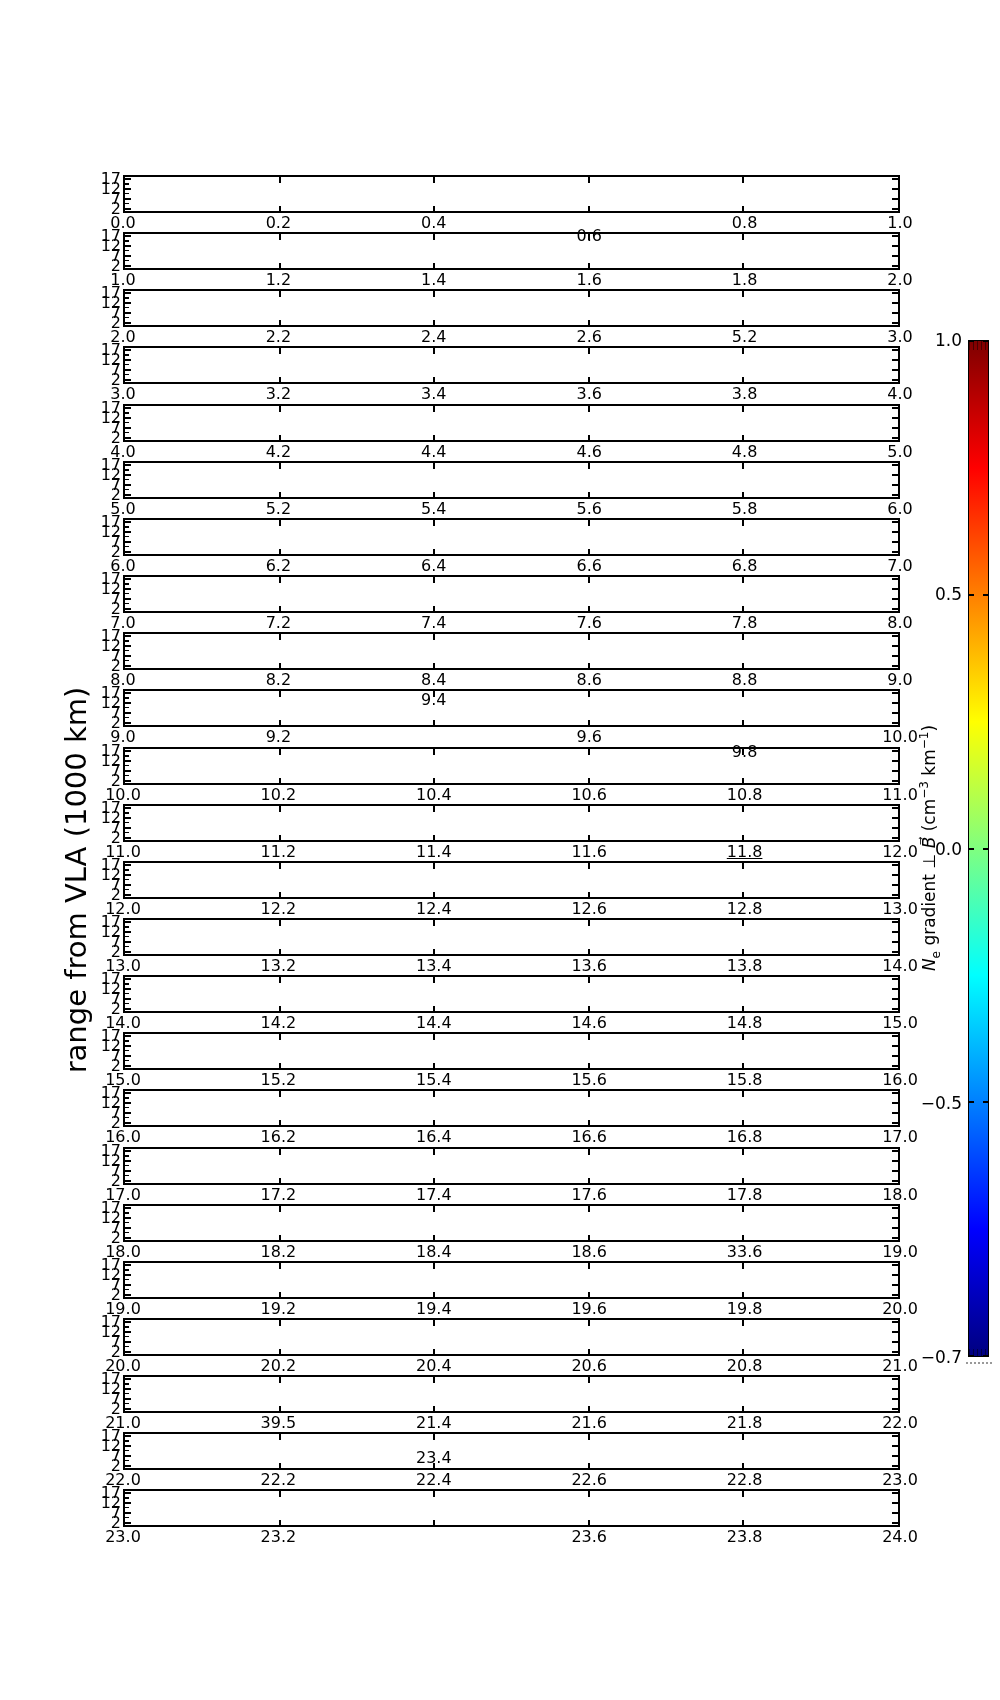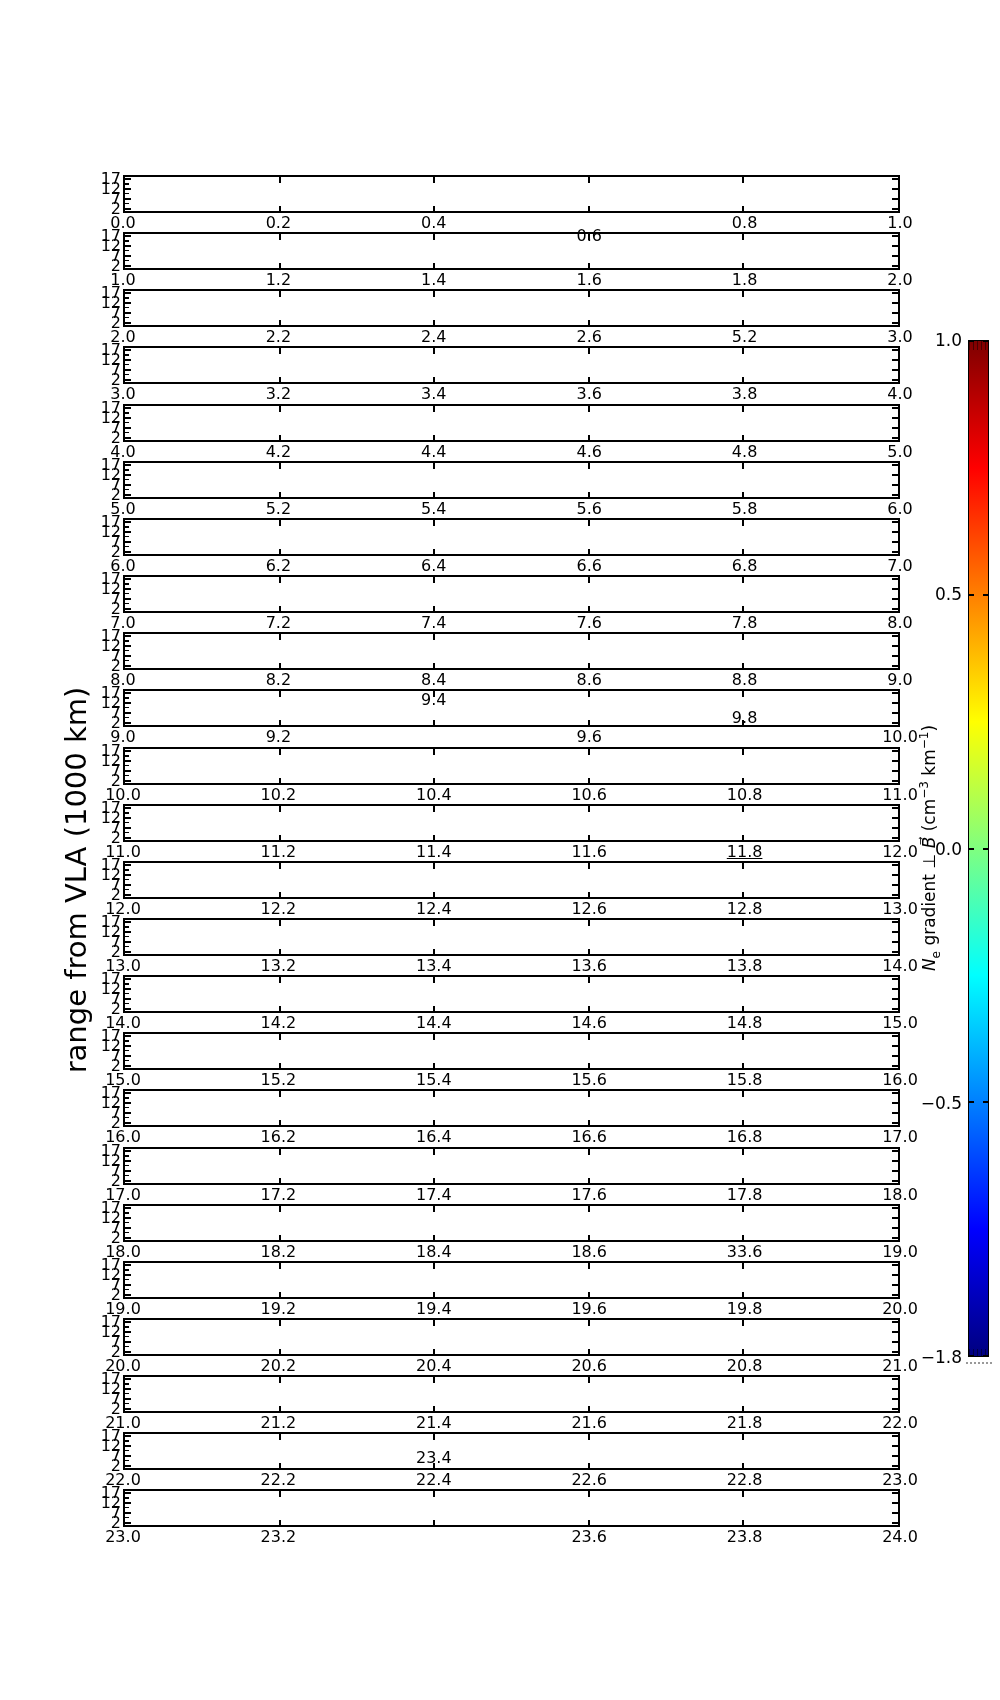--- a/index.html
+++ b/index.html
@@ -586,21 +586,21 @@
       <div class="cb-tick" style="left: 0px; top: calc(75% - 1px);"></div>
       <div class="cb-tick" style="right: 0px; top: calc(75% - 1px);"></div>
       <div class="cb-tick" style="left: 0px; top: calc(100% - 1px);"></div>
       <div class="cb-tick" style="right: 0px; top: calc(100% - 1px);"></div>
     </div>
   <div id="cb-tick-labels">
       <div class="cb-tick-label" style="top: 340px;">1.0</div>
       <div class="cb-tick-label" style="top: 594.25px;">0.5</div>
       <div class="cb-tick-label" style="top: 848.5px;">0.0</div>
       <div class="cb-tick-label" style="top: 1102.75px;">−0.5</div>
-      <div class="cb-tick-label" style="top: 1357px;">−1.8</div>
+      <div class="cb-tick-label" style="top: 1357px;">−0.7</div>
     </div>
   <div class="cb-label" id="cb-label"><i>N</i><sub>e</sub><span> gradient ⊥ </span><i>B⃗</i><span> (cm</span><sup>−3</sup><span> km</span><sup>−1</sup><span>)</span></div>
   <div class="cb-dots"></div>
 <div class="ytick-label" style="top: 179px;">17</div>
     <div class="ytick-label" style="top: 188.9px;">12</div>
     <div class="ytick-label" style="top: 198.8px;">7</div>
     <div class="ytick-label" style="top: 208.7px;">2</div>
     <div class="xtick-label" style="top: 215px; left: 123px;">0.0</div>
     <div class="xtick-label" style="top: 215px; left: 278.4px;">0.2</div>
     <div class="xtick-label" style="top: 215px; left: 433.8px;">0.4</div>
@@ -688,21 +688,21 @@
     <div class="xtick-label" style="top: 672px; left: 744.6px;">8.8</div>
     <div class="xtick-label" style="top: 672px; left: 900px;">9.0</div>
     <div class="ytick-label" style="top: 693px;">17</div>
     <div class="ytick-label" style="top: 702.9px;">12</div>
     <div class="ytick-label" style="top: 712.8px;">7</div>
     <div class="ytick-label" style="top: 722.7px;">2</div>
     <div class="xtick-label" style="top: 729px; left: 123px;">9.0</div>
     <div class="xtick-label" style="top: 729px; left: 278.4px;">9.2</div>
     <div class="xtick-label" style="top: 692px; left: 433.8px;">9.4</div>
     <div class="xtick-label" style="top: 729px; left: 589.2px;">9.6</div>
-    <div class="xtick-label" style="top: 710px; left: 744.6px; text-align: right;">9.8</div>
+    <div class="xtick-label" style="top: 744px; left: 744.6px; text-align: right;">9.8</div>
     <div class="xtick-label" style="top: 729px; left: 900px;">10.0</div>
     <div class="ytick-label" style="top: 751px;">17</div>
     <div class="ytick-label" style="top: 760.9px;">12</div>
     <div class="ytick-label" style="top: 770.8px;">7</div>
     <div class="ytick-label" style="top: 780.7px;">2</div>
     <div class="xtick-label" style="top: 787px; left: 123px;">10.0</div>
     <div class="xtick-label" style="top: 787px; left: 278.4px;">10.2</div>
     <div class="xtick-label" style="top: 787px; left: 433.8px;">10.4</div>
     <div class="xtick-label" style="top: 787px; left: 589.2px;">10.6</div>
     <div class="xtick-label" style="top: 787px; left: 744.6px;">10.8</div>
@@ -805,21 +805,21 @@
     <div class="xtick-label" style="top: 1358px; left: 278.4px;">20.2</div>
     <div class="xtick-label" style="top: 1358px; left: 433.8px;">20.4</div>
     <div class="xtick-label" style="top: 1358px; left: 589.2px;">20.6</div>
     <div class="xtick-label" style="top: 1358px; left: 744.6px;">20.8</div>
     <div class="xtick-label" style="top: 1358px; left: 900px;">21.0</div>
     <div class="ytick-label" style="top: 1379px;">17</div>
     <div class="ytick-label" style="top: 1388.9px;">12</div>
     <div class="ytick-label" style="top: 1398.8px;">7</div>
     <div class="ytick-label" style="top: 1408.7px;">2</div>
     <div class="xtick-label" style="top: 1415px; left: 123px;">21.0</div>
-    <div class="xtick-label" style="top: 1415px; left: 278.4px;">21.2</div>
+    <div class="xtick-label" style="top: 1415px; left: 278.4px;">39.5</div>
     <div class="xtick-label" style="top: 1415px; left: 433.8px;">21.4</div>
     <div class="xtick-label" style="top: 1415px; left: 589.2px;">21.6</div>
     <div class="xtick-label" style="top: 1415px; left: 744.6px;">21.8</div>
     <div class="xtick-label" style="top: 1415px; left: 900px;">22.0</div>
     <div class="ytick-label" style="top: 1436px;">17</div>
     <div class="ytick-label" style="top: 1445.9px;">12</div>
     <div class="ytick-label" style="top: 1455.8px;">7</div>
     <div class="ytick-label" style="top: 1465.7px;">2</div>
     <div class="xtick-label" style="top: 1472px; left: 123px;">22.0</div>
     <div class="xtick-label" style="top: 1472px; left: 278.4px;">22.2</div>

